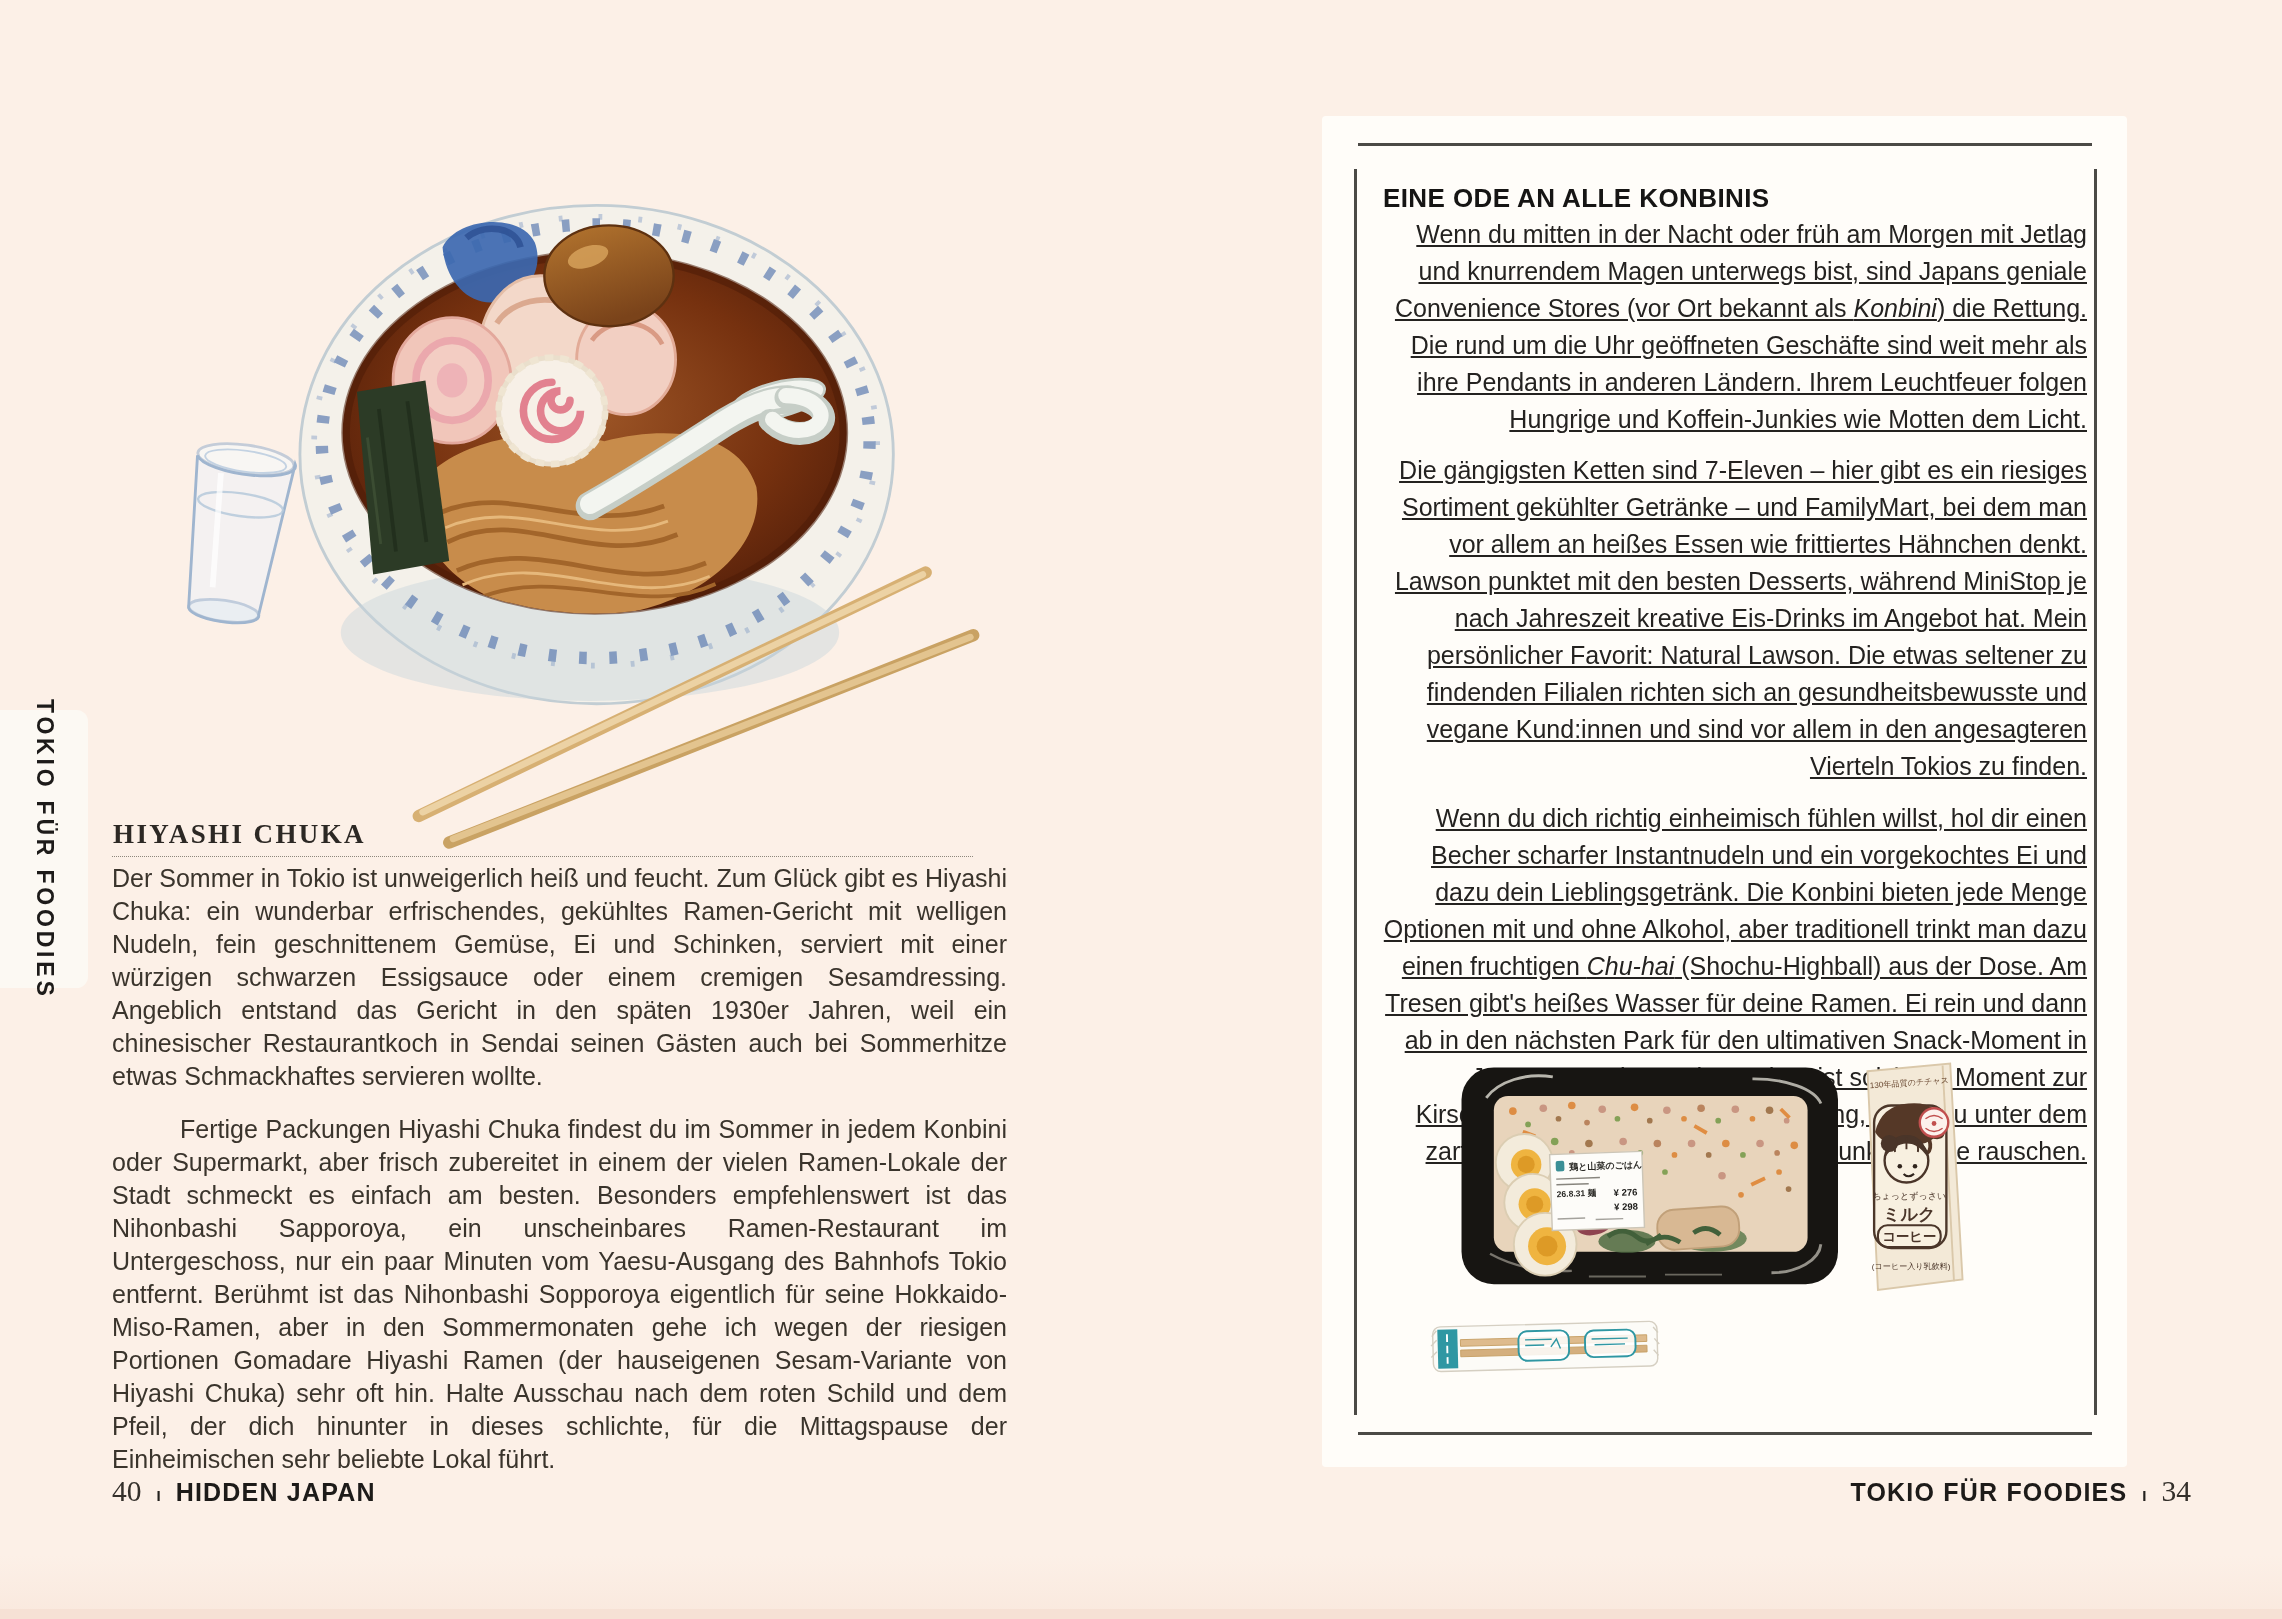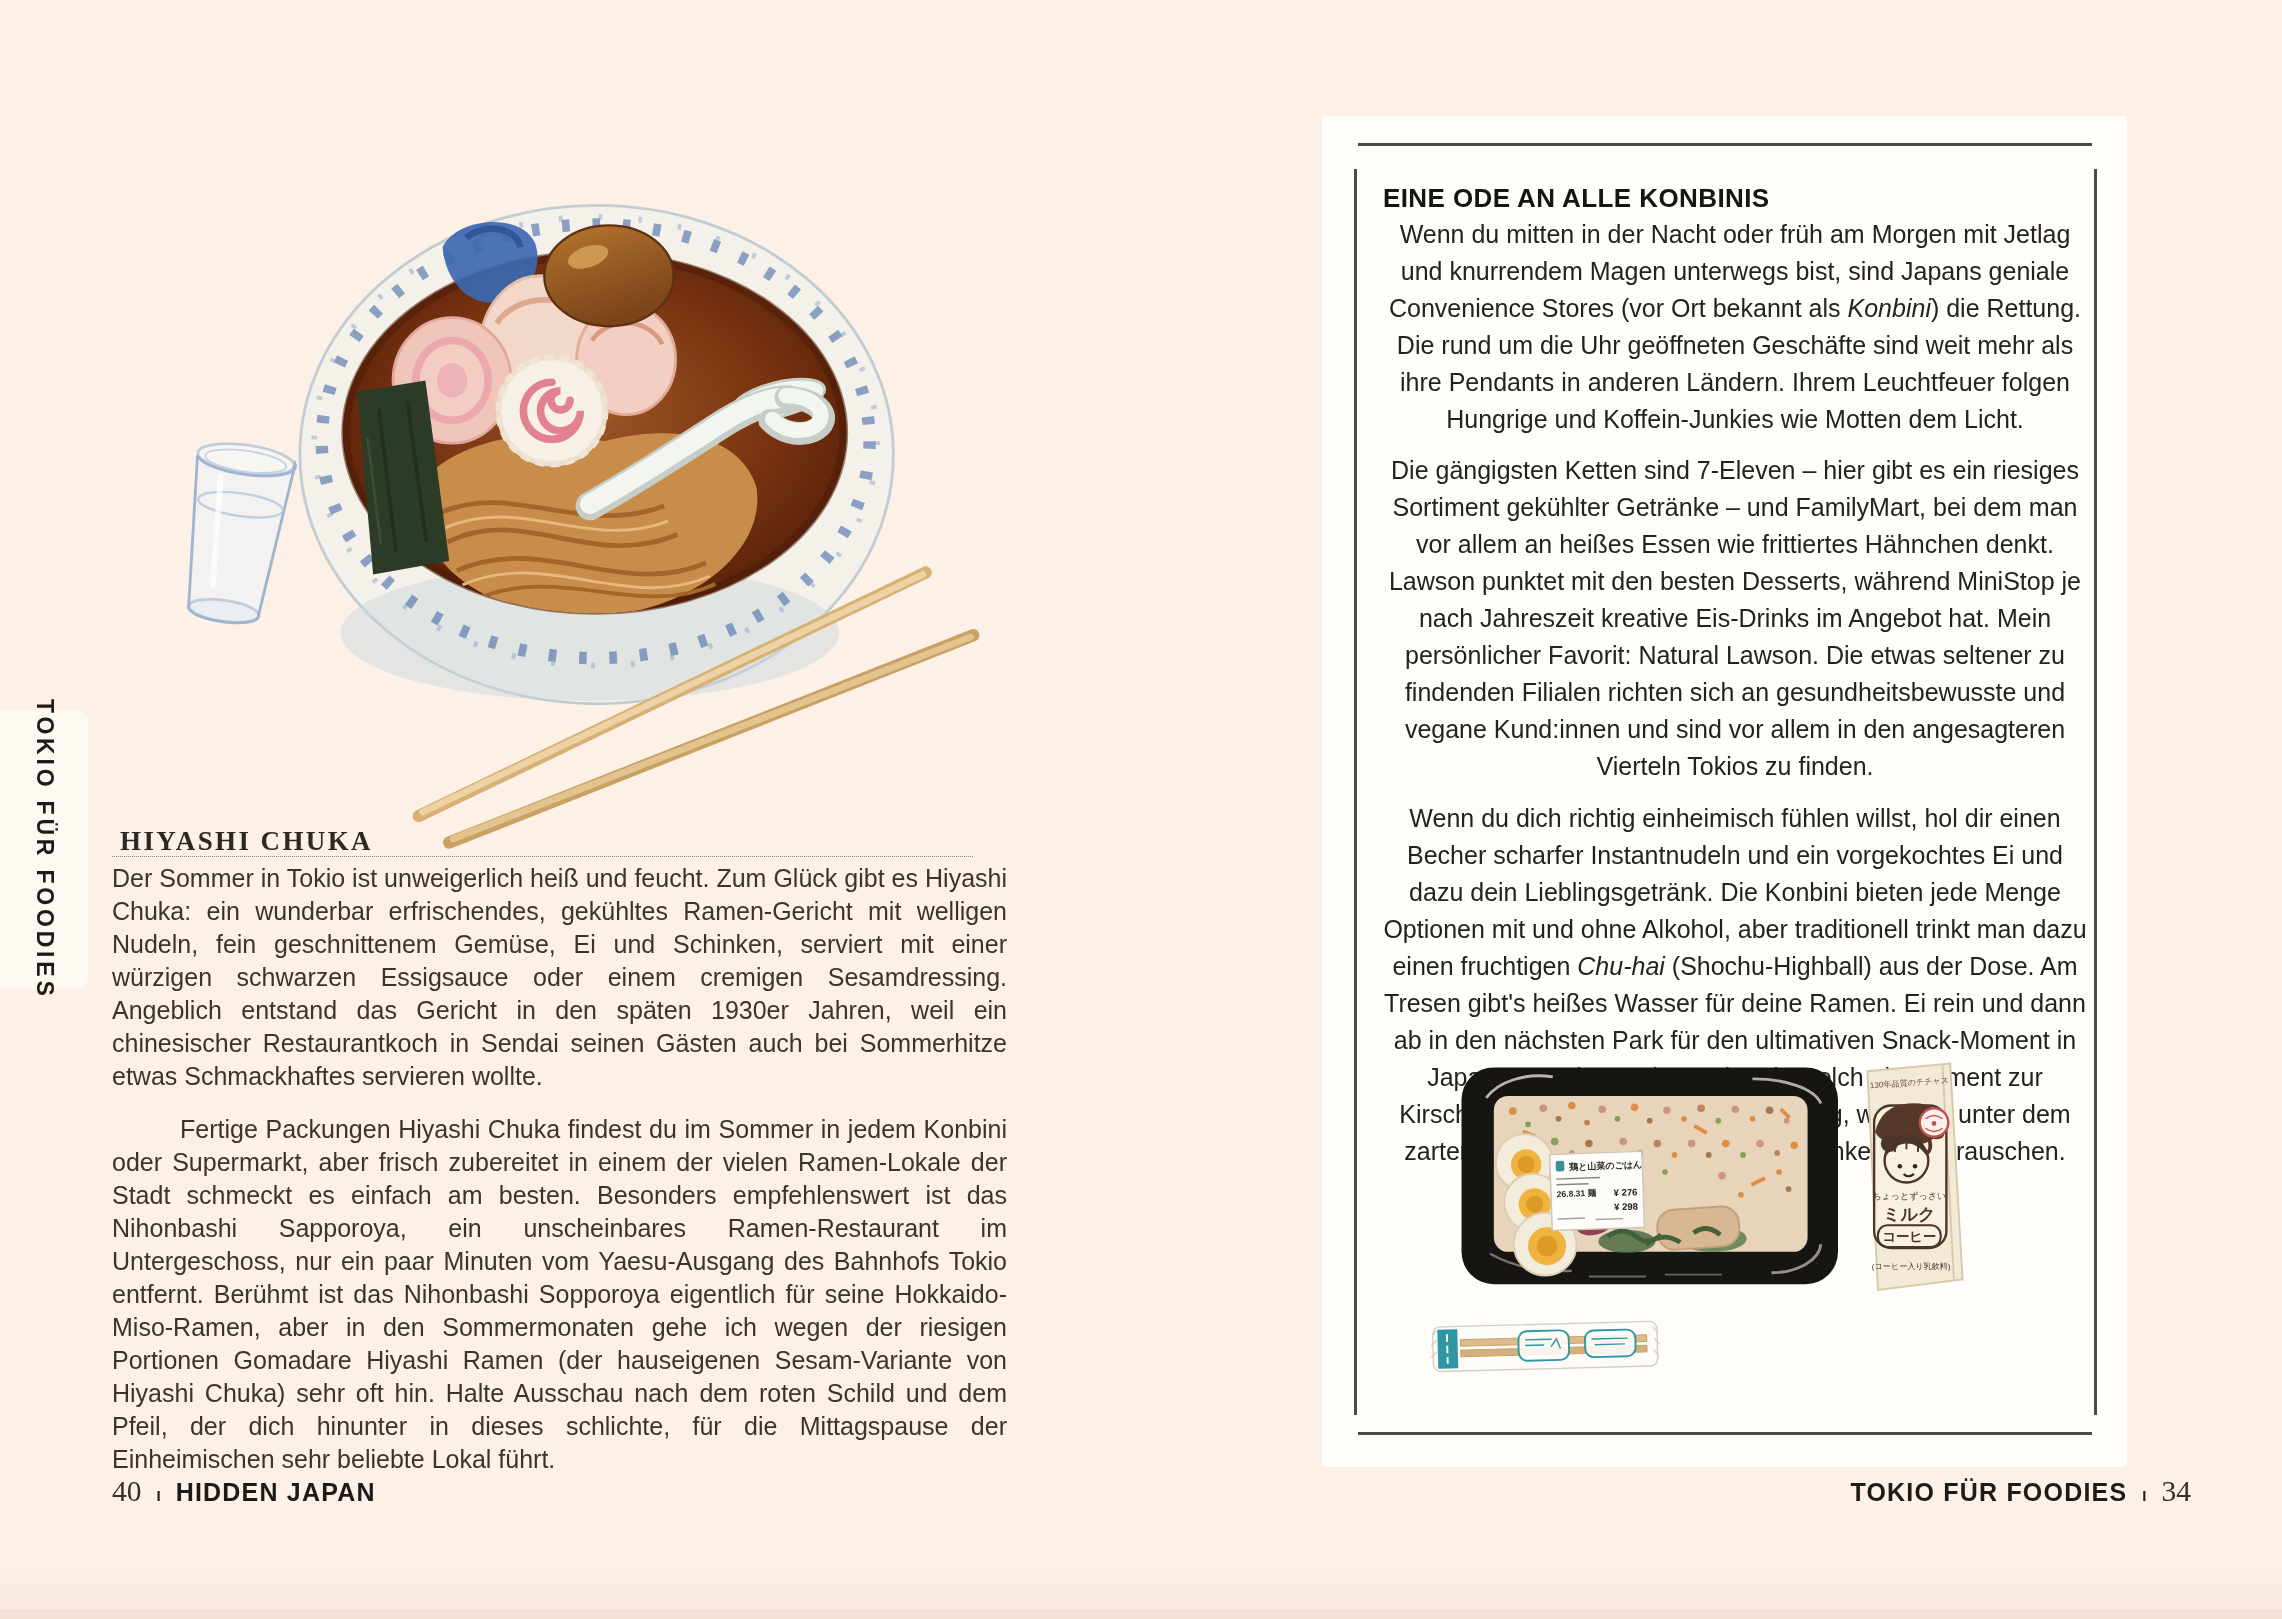--- a/index.html
+++ b/index.html
@@ -7,21 +7,21 @@
   .stage{position:relative;width:2283px;height:1620px;overflow:hidden;
          background:linear-gradient(180deg,#fcf0e7 0%,#fcf0e7 96%,#f9e8dd 100%);}
 
   
   .side-tab{position:absolute;left:0;top:710px;width:88px;height:278px;background:#fcf9f3;
             border-radius:0 11.4px 11.4px 0;display:flex;align-items:center;justify-content:center;}
   .side-tab-text{writing-mode:vertical-rl;font-weight:600;font-size:23px;letter-spacing:3.8px;
                  color:#1d1b19;white-space:nowrap;}
 
   
-  .lp-heading{position:absolute;left:112px;top:818px;margin:8px;
+  .lp-heading{position:absolute;left:112px;top:818px;margin:1px;
               font-family:"Liberation Serif","DejaVu Serif",serif;font-weight:700;
               font-size:27px;letter-spacing:2.4px;color:#2c2824;z-index:4;}
   .lp-rule{position:absolute;left:112px;top:856px;width:861px;height:0;
            border-top:1.9px dotted #8d877c;z-index:4;}
   .lp-body{position:absolute;left:112px;top:862px;width:895px;z-index:4;
            font-family:Liberation Sans, sans-serif;
            font-size:25px;line-height:33px;color:#3a342c;text-align:justify;}
   .lp-body p{margin:0;}
   .lp-body p.indent{text-indent:68px;margin-top:20px;}
 
@@ -37,21 +37,21 @@
   .panel{position:absolute;left:1322px;top:116px;width:805px;height:1351px;
          background:#fffdf9;border-radius:3.8px;}
   .rule-h{position:absolute;left:36px;width:734px;height:2.9px;background:#4b4a46;}
   .rule-h.top{top:27px;}
   .rule-h.bottom{top:1316px;}
   .rule-v{position:absolute;top:53px;height:1246px;width:2.9px;background:#4b4a46;}
   .rule-v.left{left:32px;}
   .rule-v.right{left:772px;}
   .panel-content{position:absolute;left:61px;top:67px;width:704px;}
   .panel-content h2{margin:0 0 2px 0;font-size:26px;font-weight:700;letter-spacing:0.4px;color:#161514;}
-  .panel-content p{margin:0 0 14.3px 0;font-size:25px;line-height:37px;color:#242220;text-align:center;}
+  .panel-content p{margin:0 0 14.3px 0;font-size:25px;line-height:37px;color:#242220;text-align:right;text-decoration:underline;}
   .panel-content em{font-style:italic;}
 
   .illo{position:absolute;}
   .bottom-shade{position:absolute;left:0;top:1609px;width:2283px;height:10.5px;background:#f6e1d5;}
 </style>
 </head>
 <body>
 
 <div class="stage">
 

